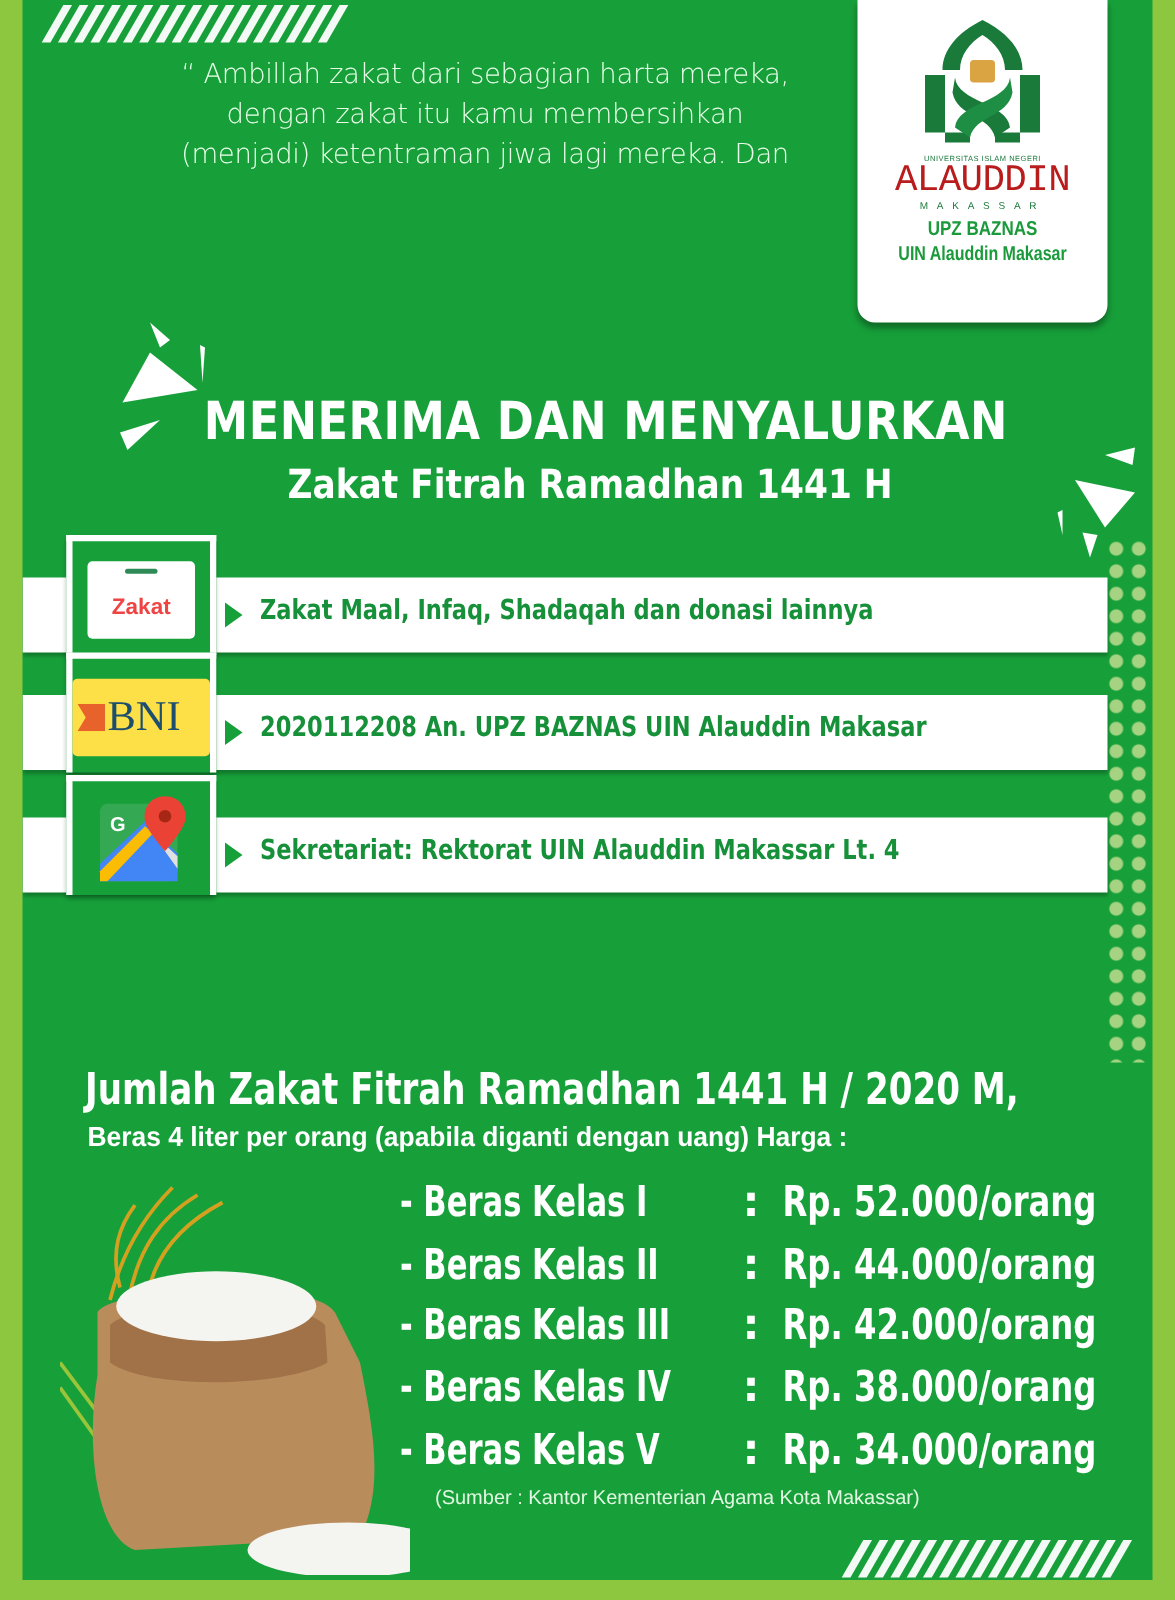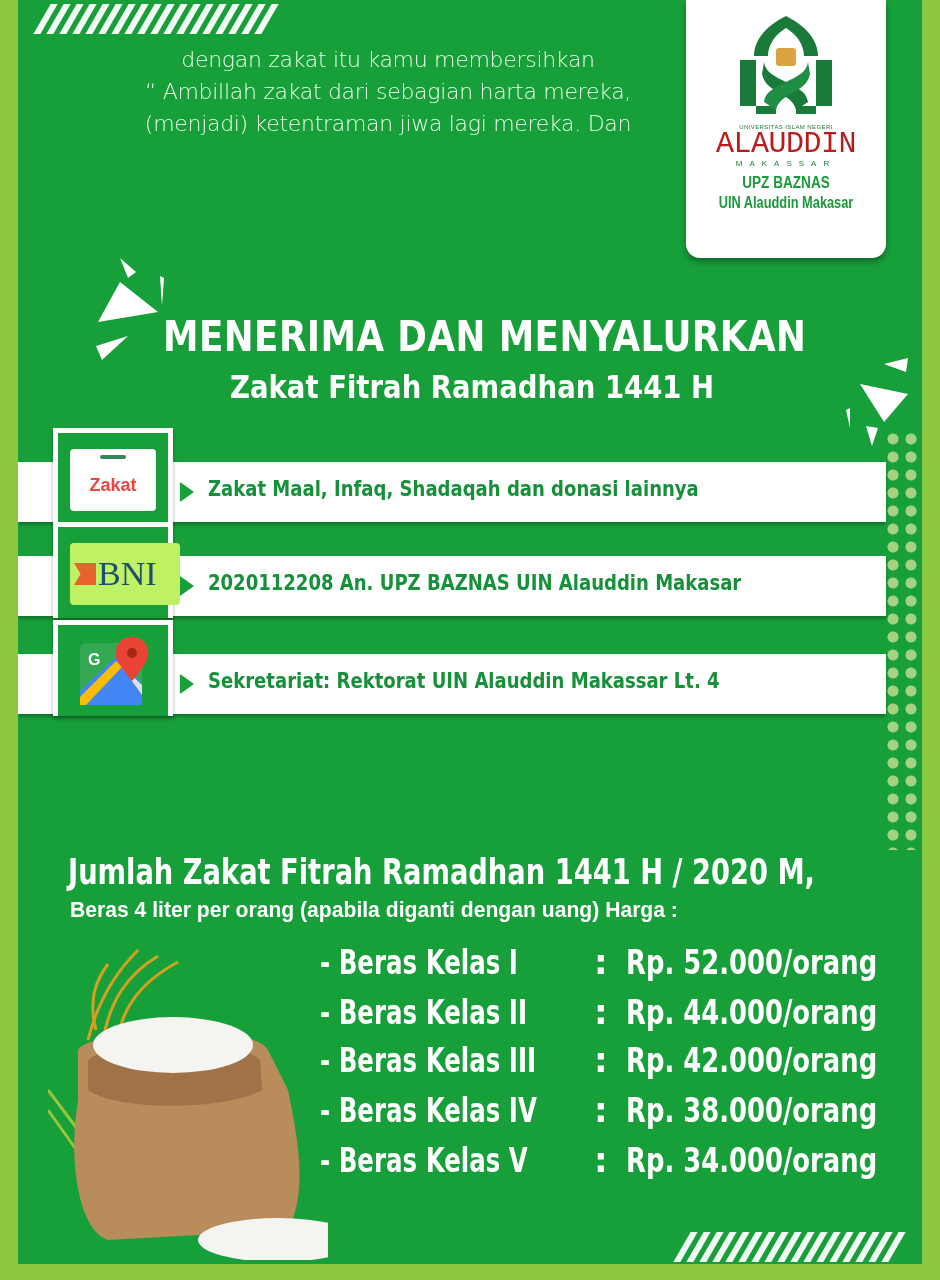--- a/index.html
+++ b/index.html
@@ -54,22 +54,22 @@
       <span></span>
       <span></span>
       <span></span>
       <span></span>
       <span></span>
       <span></span>
       <span></span>
   </div>
 
   <div class="quote">
+    <div>“ Ambillah zakat dari sebagian harta mereka,</div>
     <div>dengan zakat itu kamu membersihkan</div>
-    <div>“ Ambillah zakat dari sebagian harta mereka,</div>
     <div>(menjadi) ketentraman jiwa lagi mereka. Dan</div>
   </div>
 
   <div class="logo-card">
     <svg class="logo-svg" width="120" height="110" viewBox="0 0 120 110">
       <path d="M60 4 C40 14 28 28 28 44 L42 44 C42 32 50 22 60 16 C70 22 78 32 78 44 L92 44 C92 28 80 14 60 4Z" fill="#1a7a3a"></path>
       <path d="M14 48 L30 48 L30 94 L14 94Z M90 48 L106 48 L106 94 L90 94Z" fill="#1a7a3a"></path>
       <path d="M30 94 L50 94 L50 102 L30 102Z M70 94 L90 94 L90 102 L70 102Z" fill="#1a7a3a"></path>
       <path d="M38 50 C40 70 80 70 82 90 L70 98 C66 80 40 82 36 62Z" fill="#1a7a3a"></path>
       <path d="M82 50 C80 70 40 70 38 90 L50 98 C54 80 80 82 84 62Z" fill="#1f8e45"></path>
@@ -108,21 +108,21 @@
         <div style="position:absolute;left:0;top:26px;width:86px;text-align:center;color:#ef4444;font-weight:700;font-size:18px">Zakat</div>
       </div>
     </div>
     <div class="arrow"></div>
     <div class="txt">Zakat Maal, Infaq, Shadaqah dan donasi lainnya</div>
   </div>
 
   <div class="row" style="top:522px">
     <div class="bar"></div>
     <div class="tab">
-      <div class="icon-box" style="background:#bef264;left:12px;width:110px">
+      <div class="icon-box" style="background:#fde047;left:0;width:110px">
         <div style="position:absolute;left:4px;top:20px;width:22px;height:22px;background:#e8622c;clip-path:polygon(0 0,100% 0,100% 100%,0 100%,30% 50%)"></div>
         <div style="position:absolute;left:28px;top:12px;color:#1d4e6e;font-family:'Liberation Serif',serif;font-size:34px">BNI</div>
       </div>
     </div>
     <div class="arrow"></div>
     <div class="txt">2020112208 An. UPZ BAZNAS UIN Alauddin Makasar</div>
   </div>
 
   <div class="row" style="top:620px">
     <div class="bar"></div>
@@ -164,20 +164,21 @@
     <span class="lbl">- Beras Kelas IV</span>
     <span class="col">:</span>
     <span class="val">Rp. 38.000/orang</span>
   </div>
   <div class="price-row" style="top:1140px">
     <span class="lbl">- Beras Kelas V</span>
     <span class="col">:</span>
     <span class="val">Rp. 34.000/orang</span>
   </div>
 
+  <div class="sumber">(Sumber : Kantor Kementerian Agama Kota Makassar)</div>
 
   <svg class="sack" width="280" height="320" viewBox="0 0 280 320">
     <g stroke="#d4a020" stroke-width="3" fill="none">
       <path d="M40 100 C50 60 70 30 90 10"></path>
         <path d="M55 100 C62 60 80 34 110 16"></path>
       <path d="M70 96 C76 64 96 40 130 22"></path>
         <path d="M48 90 C40 60 48 40 60 24"></path>
     </g>
     <g stroke="#9bc43a" stroke-width="3">
         <path d="M0 150 L60 230"></path>

